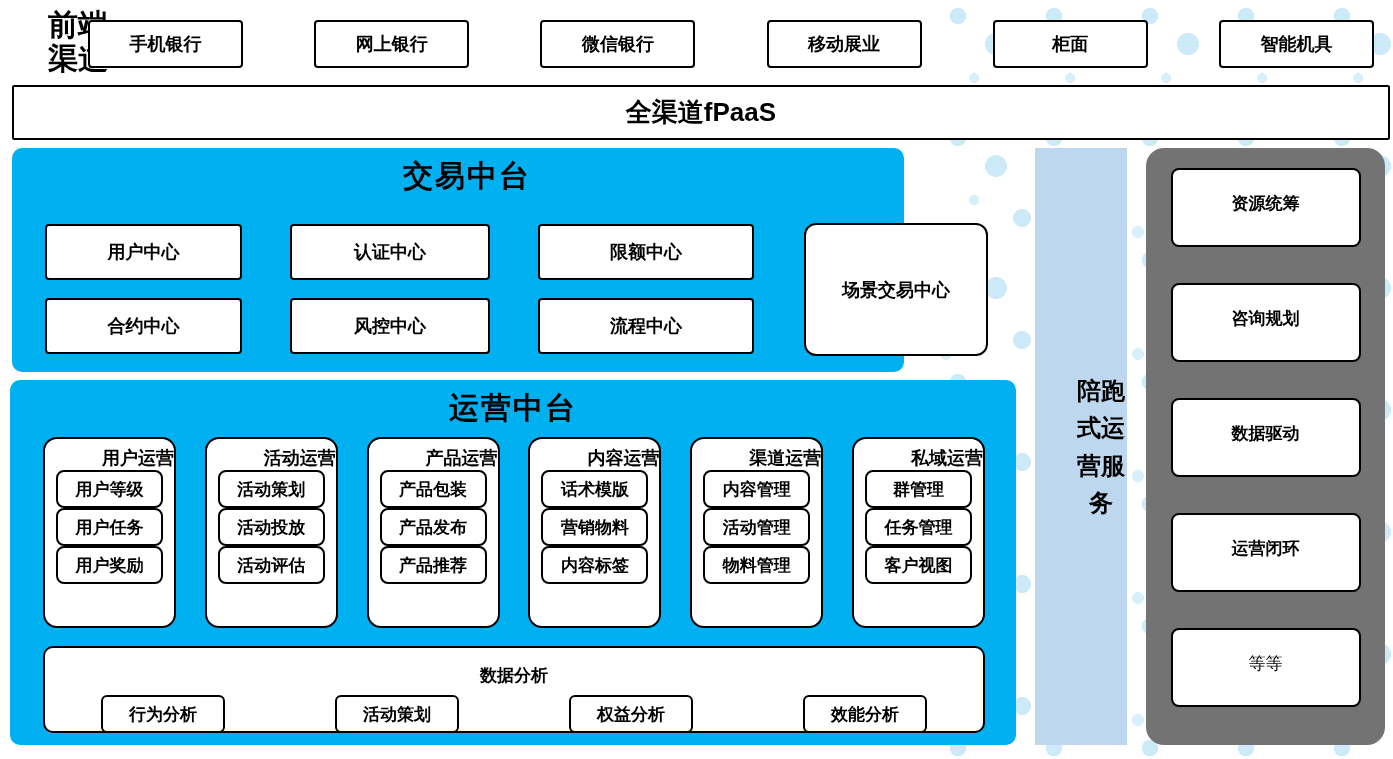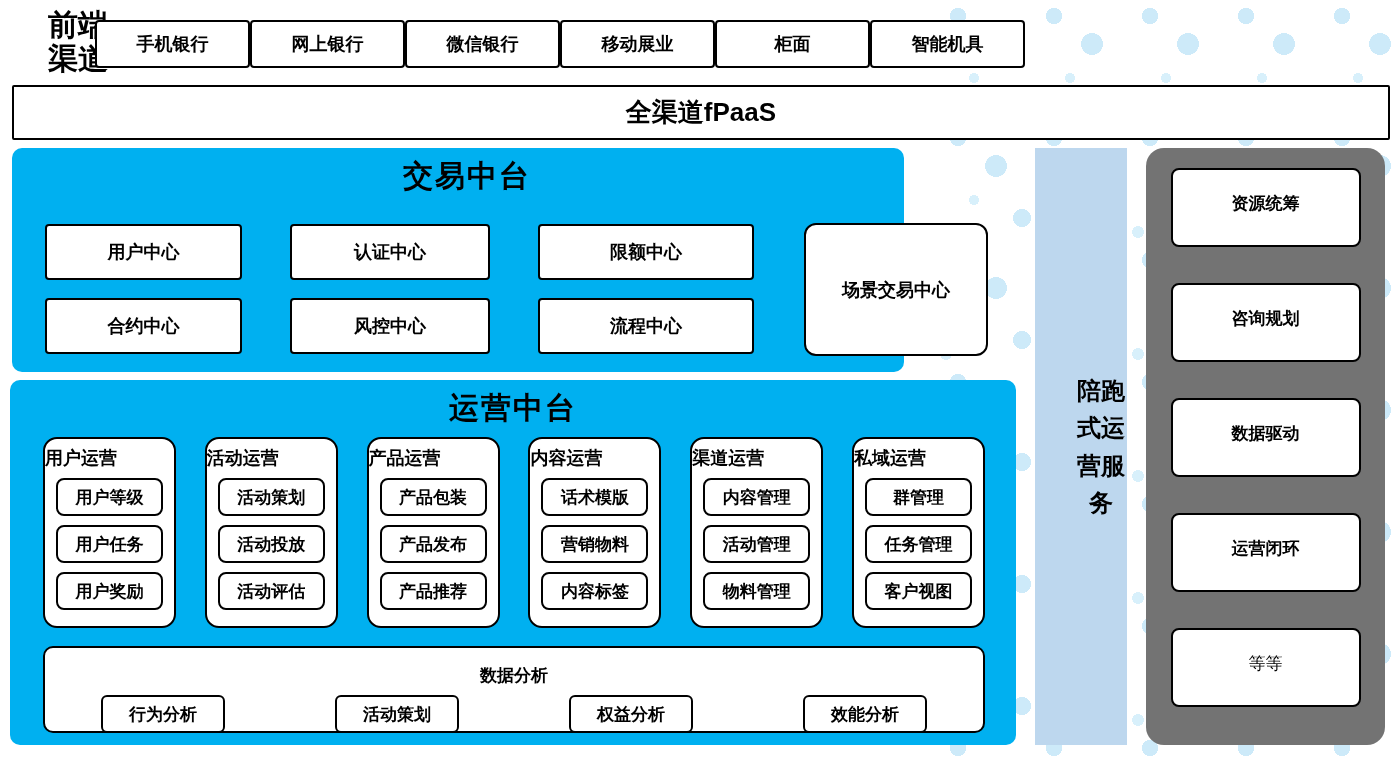--- a/index.html
+++ b/index.html
@@ -19,42 +19,42 @@
     background-size:96px 122px;
   }
   .abs{position:absolute;z-index:1;}
   .whitebox{background:#fff;border:2px solid #000;display:flex;align-items:center;justify-content:center;box-sizing:border-box;}
   
   .front-label{
     left:8px;top:8px;width:78px;
     font-family:"DejaVu Serif",serif;font-weight:bold;font-size:30px;line-height:1.13;
     word-break:break-all;text-align:left;margin-left:40px;
   }
-  .channels{left:95px;top:20px;width:1286px;height:48px;display:flex;}
+  .channels{left:88px;top:20px;width:1286px;height:48px;display:flex;justify-content:space-between;}
   .channel-box{width:155px;height:48px;border-radius:4px;font-size:18px;font-weight:600;}
   .fpaas-bar{left:12px;top:85px;width:1378px;height:55px;border-radius:2px;font-size:26px;font-weight:600;}
   
   .panel{background:#00b0f0;border-radius:10px;}
   .panel-trade{left:12px;top:148px;width:874px;height:224px;padding-left:18px;}
   .panel-ops{left:10px;top:380px;width:1006px;height:365px;}
   .panel-title{
     text-align:center;font-family:"DejaVu Serif",serif;font-weight:bold;font-size:30px;
     padding-top:8px;letter-spacing:2px;
   }
   .trade-grid{
     position:absolute;left:33px;top:76px;display:grid;
     grid-template-columns:197px 200px 216px;grid-column-gap:48px;grid-row-gap:18px;
   }
   .center-box{height:56px;border-radius:4px;font-size:18px;font-weight:600;}
   .scene-box{left:792px;top:75px;width:184px;height:133px;border-radius:12px;font-size:18px;font-weight:600;position:absolute;}
   
   .groups{position:absolute;left:33px;top:57px;width:942px;display:flex;justify-content:space-between;}
   .group{width:133px;height:191px;background:#fff;border:2px solid #000;border-radius:14px;box-sizing:border-box;padding-top:7px;}
-  .group-title{text-align:left;font-size:18px;font-weight:600;margin-bottom:8px;}
-  .group-items{display:flex;flex-direction:column;align-items:center;gap:9px;}
+  .group-title{text-align:right;font-size:18px;font-weight:600;}
+  .group-items{display:flex;flex-direction:column;align-items:center;}
   .sub-box{width:107px;height:38px;border-radius:8px;font-size:17px;font-weight:600;}
   .analysis{position:absolute;left:33px;top:266px;width:942px;height:87px;background:#fff;border:2px solid #000;border-radius:10px;box-sizing:border-box;}
   .analysis-title{text-align:center;font-size:17px;font-weight:600;margin-top:16px;}
   .analysis-items{display:flex;justify-content:space-between;padding:0 56px;margin-top:8px;}
   .analysis-box{width:124px;height:38px;border-radius:6px;font-size:17px;font-weight:600;}
   
   .side-bar{left:1035px;top:148px;width:92px;height:597px;background:#bdd7ee;display:flex;align-items:center;justify-content:flex-end;}
   .side-text{width:52px;font-size:24px;font-weight:600;line-height:1.55;text-align:center;word-break:break-all;}
   .service-panel{
     left:1146px;top:148px;width:239px;height:597px;background:#737373;border-radius:18px;

